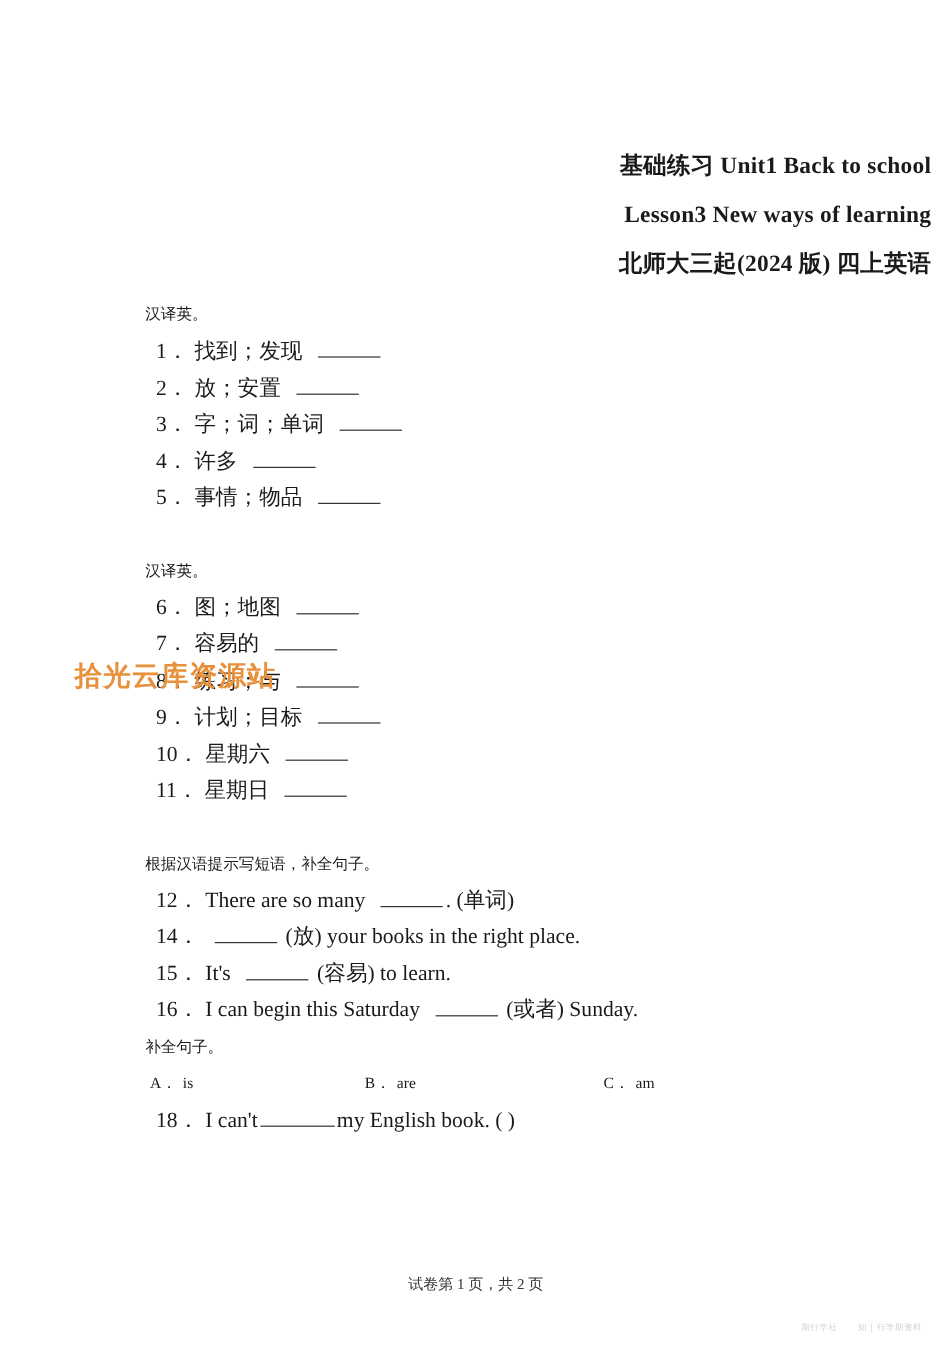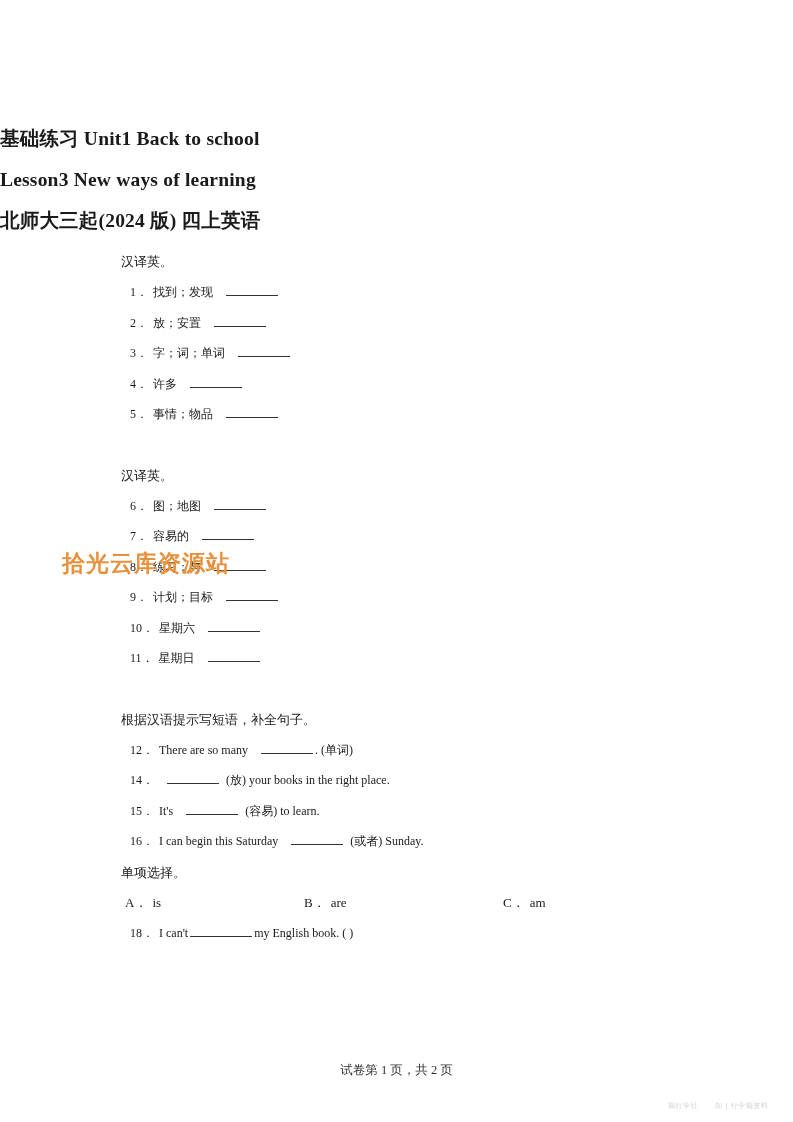--- a/index.html
+++ b/index.html
@@ -22,21 +22,21 @@
     width: 793px;
     height: 1122px;
   }
 
   
   .title-block {
     position: absolute;
     top: 118px;
     left: 0;
     width: 776px;
-    text-align: left;
+    text-align: right;
   }
   .title-line {
     font-size: 19.5px;
     font-weight: bold;
     line-height: 41px;
     letter-spacing: 0.2px;
     white-space: nowrap;
   }
 
   
@@ -48,21 +48,21 @@
   }
 
   .section-head {
     font-size: 13px;
     line-height: 31px;
     margin: 0;
     white-space: nowrap;
   }
 
   .q-row {
-    font-size: 12px;
+    font-size: 18px;
     line-height: 30.5px;
     white-space: nowrap;
     margin: 0;
     padding-left: 9px;
   }
 
   .q-num {
     display: inline-block;
   }
 
@@ -201,21 +201,21 @@
     <p class="q-row">
       <span class="q-num">14．</span><span class="gap-md"></span><span class="blank blank-md"></span><span class="gap-sm"></span><span>(放) your books in the right place.</span>
     </p>
     <p class="q-row">
       <span class="q-num">15．</span><span class="gap-sm"></span><span>It's</span><span class="gap-md"></span><span class="blank blank-md"></span><span class="gap-sm"></span><span>(容易) to learn.</span>
     </p>
     <p class="q-row">
       <span class="q-num">16．</span><span class="gap-sm"></span><span>I can begin this Saturday</span><span class="gap-md"></span><span class="blank blank-md"></span><span class="gap-sm"></span><span>(或者) Sunday.</span>
     </p>
 
-    <p class="section-head">单项选择。</p>
+    <p class="section-head">补全句子。</p>
 
 
     <div class="opt-row">
       <span class="opt opt-a"><span>A．</span><span class="gap-sm"></span><span>is</span></span>
       <span class="opt opt-b"><span>B．</span><span class="gap-sm"></span><span>are</span></span>
       <span class="opt opt-c"><span>C．</span><span class="gap-sm"></span><span>am</span></span>
     </div>
 
     <p class="q-row">
       <span class="q-num">18．</span><span class="gap-sm"></span><span>I can't</span><span class="blank blank-lg"></span><span>my English book. (    )</span>

